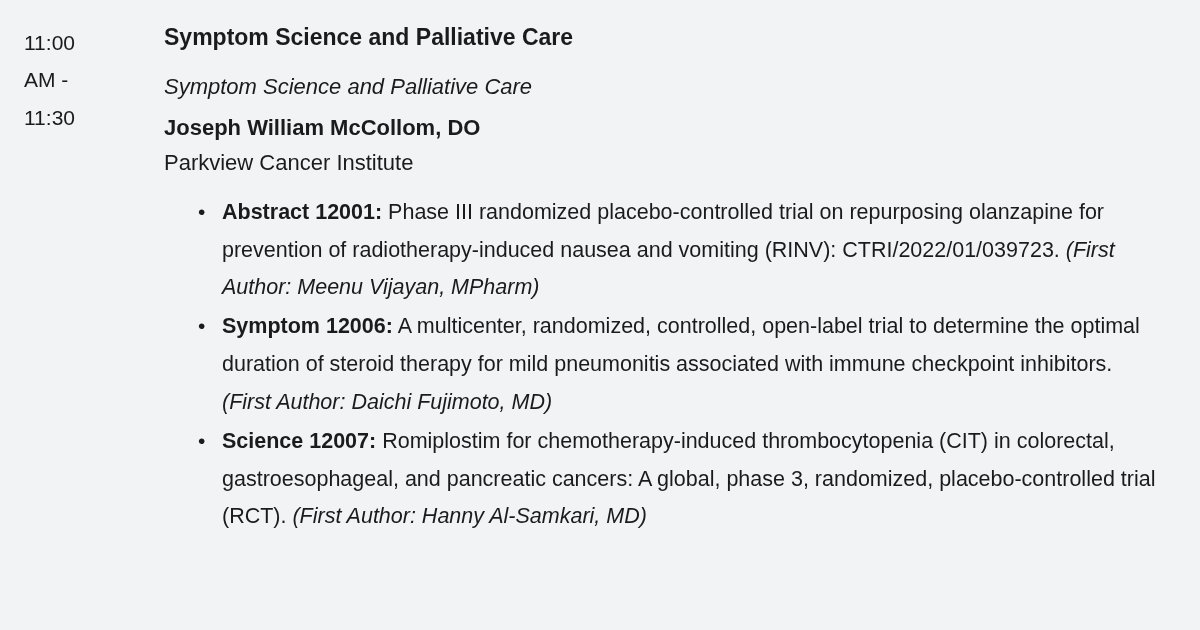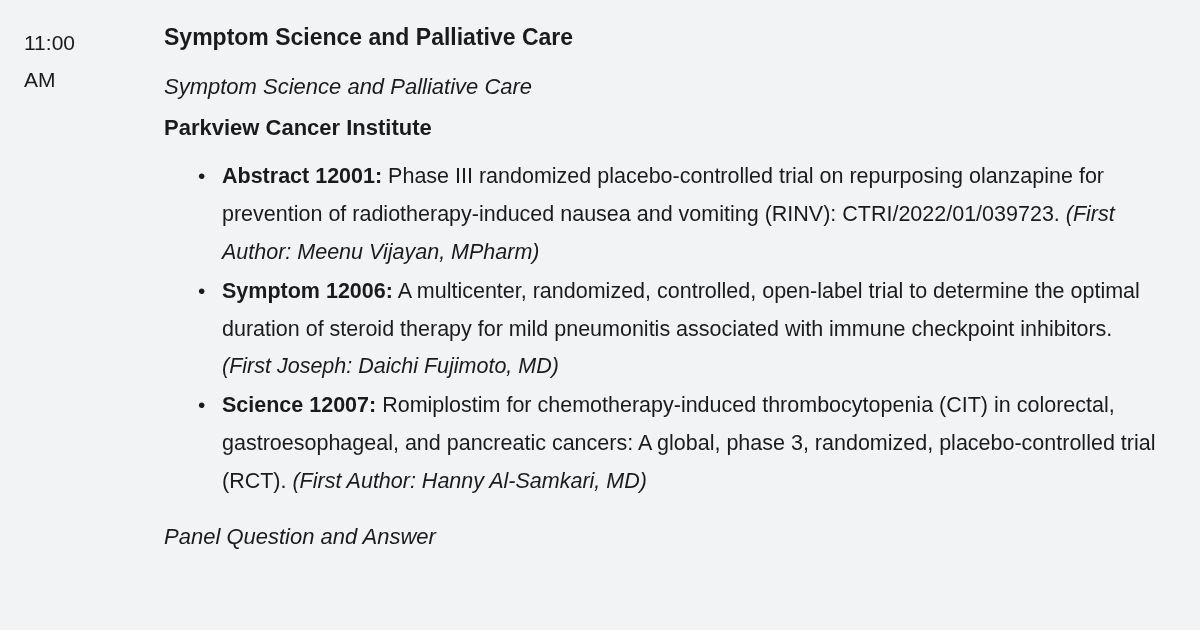--- a/index.html
+++ b/index.html
@@ -47,21 +47,20 @@
   .speaker-name {
     font-size: 22px;
     font-weight: bold;
     line-height: 1.3;
     margin: 0 0 7px 0;
   }
   .speaker-affiliation {
     font-size: 22px;
     line-height: 1.3;
     margin: 0 0 16px 0;
-    font-weight: bold;
   }
   ul.abstract-list {
     margin: 0 0 22px 0;
     padding: 0 0 0 58px;
     list-style: none;
   }
   ul.abstract-list > li {
     position: relative;
     font-size: 21.5px;
     line-height: 1.76;
@@ -89,40 +88,41 @@
     margin: 0;
   }
 </style>
 </head>
 <body>
 
 <div class="session">
 
   <div class="time-col">
     <div>11:00</div>
-    <div>AM</div>
+    <div>AM -</div>
+    <div>11:30</div>
   </div>
 
   <div class="content-col">
 
     <h1 class="session-title">Symptom Science and Palliative Care</h1>
 
     <div class="session-subtitle">Symptom Science and Palliative Care</div>
 
+    <div class="speaker-name">Joseph William McCollom, DO</div>
 
     <div class="speaker-affiliation">Parkview Cancer Institute</div>
 
     <ul class="abstract-list">
       <li>
         <span class="abs-label">Abstract 12001:</span><span class="abs-text"> Phase III randomized placebo-controlled trial on repurposing olanzapine for prevention of radiotherapy-induced nausea and vomiting (RINV): CTRI/2022/01/039723. </span><span class="abs-author">(First Author: Meenu Vijayan, MPharm)</span>
       </li>
       <li>
-        <span class="abs-label">Symptom 12006:</span><span class="abs-text"> A multicenter, randomized, controlled, open-label trial to determine the optimal duration of steroid therapy for mild pneumonitis associated with immune checkpoint inhibitors. </span><span class="abs-author">(First Joseph: Daichi Fujimoto, MD)</span>
+        <span class="abs-label">Symptom 12006:</span><span class="abs-text"> A multicenter, randomized, controlled, open-label trial to determine the optimal duration of steroid therapy for mild pneumonitis associated with immune checkpoint inhibitors. </span><span class="abs-author">(First Author: Daichi Fujimoto, MD)</span>
       </li>
       <li>
         <span class="abs-label">Science 12007:</span><span class="abs-text"> Romiplostim for chemotherapy-induced thrombocytopenia (CIT) in colorectal, gastroesophageal, and pancreatic cancers: A global, phase 3, randomized, placebo-controlled trial (RCT). </span><span class="abs-author">(First Author: Hanny Al-Samkari, MD)</span>
       </li>
     </ul>
 
-    <div class="panel-qa">Panel Question and Answer</div>
 
   </div>
 </div>
 
 </body></html>

